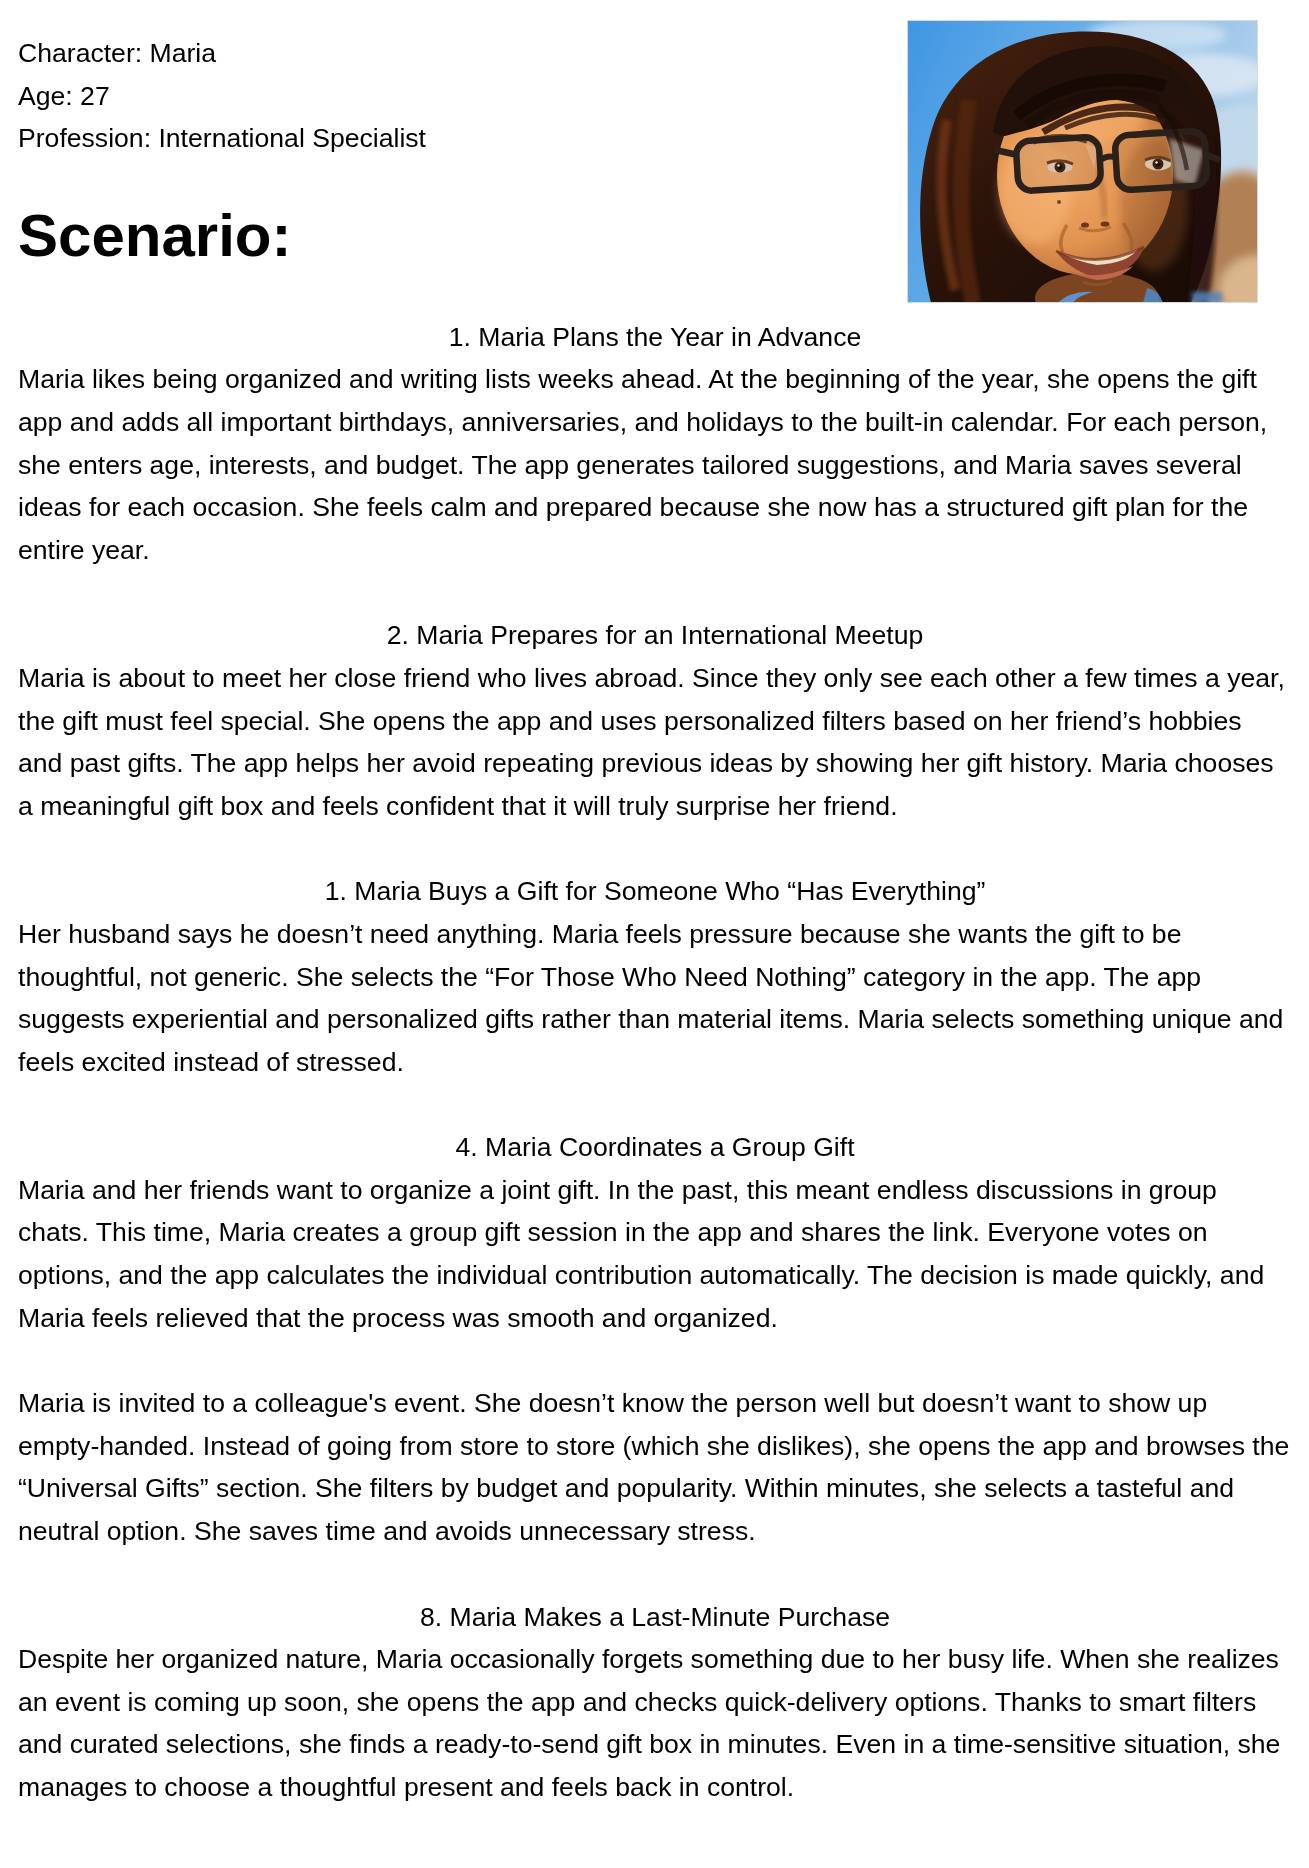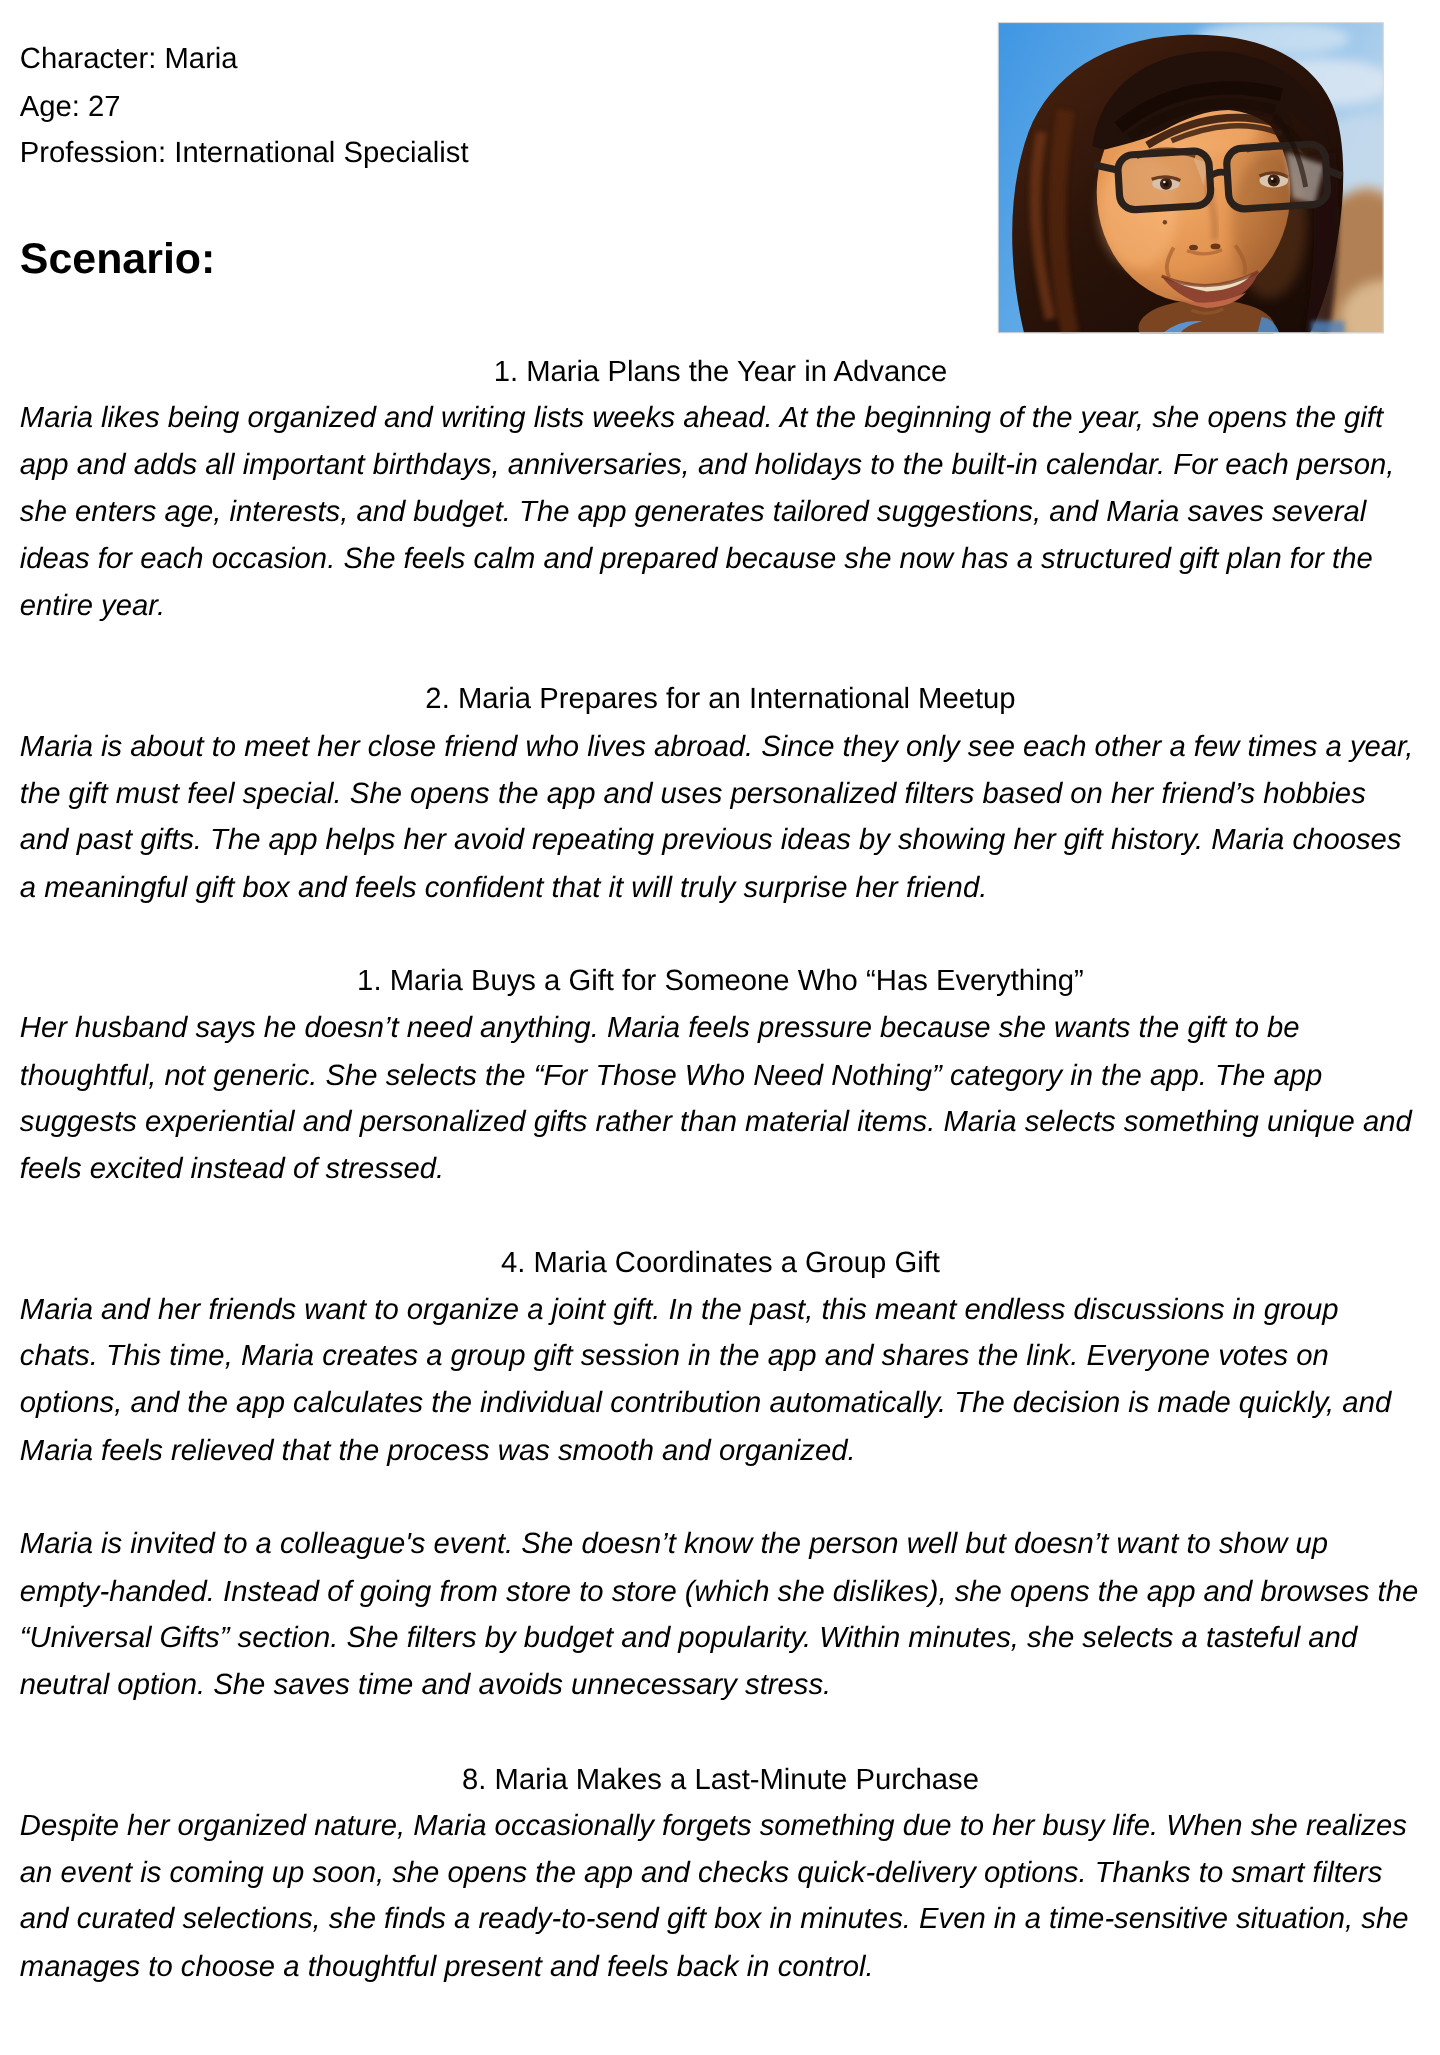--- a/index.html
+++ b/index.html
@@ -26,27 +26,27 @@
     left: 907px;
     top: 20px;
     width: 351px;
     height: 283px;
     margin: 0;
     padding: 0;
   }
   .profile-photo svg { display: block; width: 100%; height: 100%; }
   h1.scenario-heading {
     margin: 50px 0 54px 0;
-    font-size: 39px;
+    font-size: 60px;
     line-height: 52px;
     font-weight: bold;
   }
   .scenario-section { margin: 0 0 43px 0; }
   .section-title { margin: 0; text-align: center; }
-  .section-body { margin: 0; font-style: italic; }
+  .section-body { margin: 0; }
 </style>
 </head>
 <body>
 
 <div class="page">
 
   <header class="persona-header">
     <div class="persona-line">Character: Maria</div>
     <div class="persona-line">Age: 27</div>
     <div class="persona-line">Profession: International Specialist</div>

